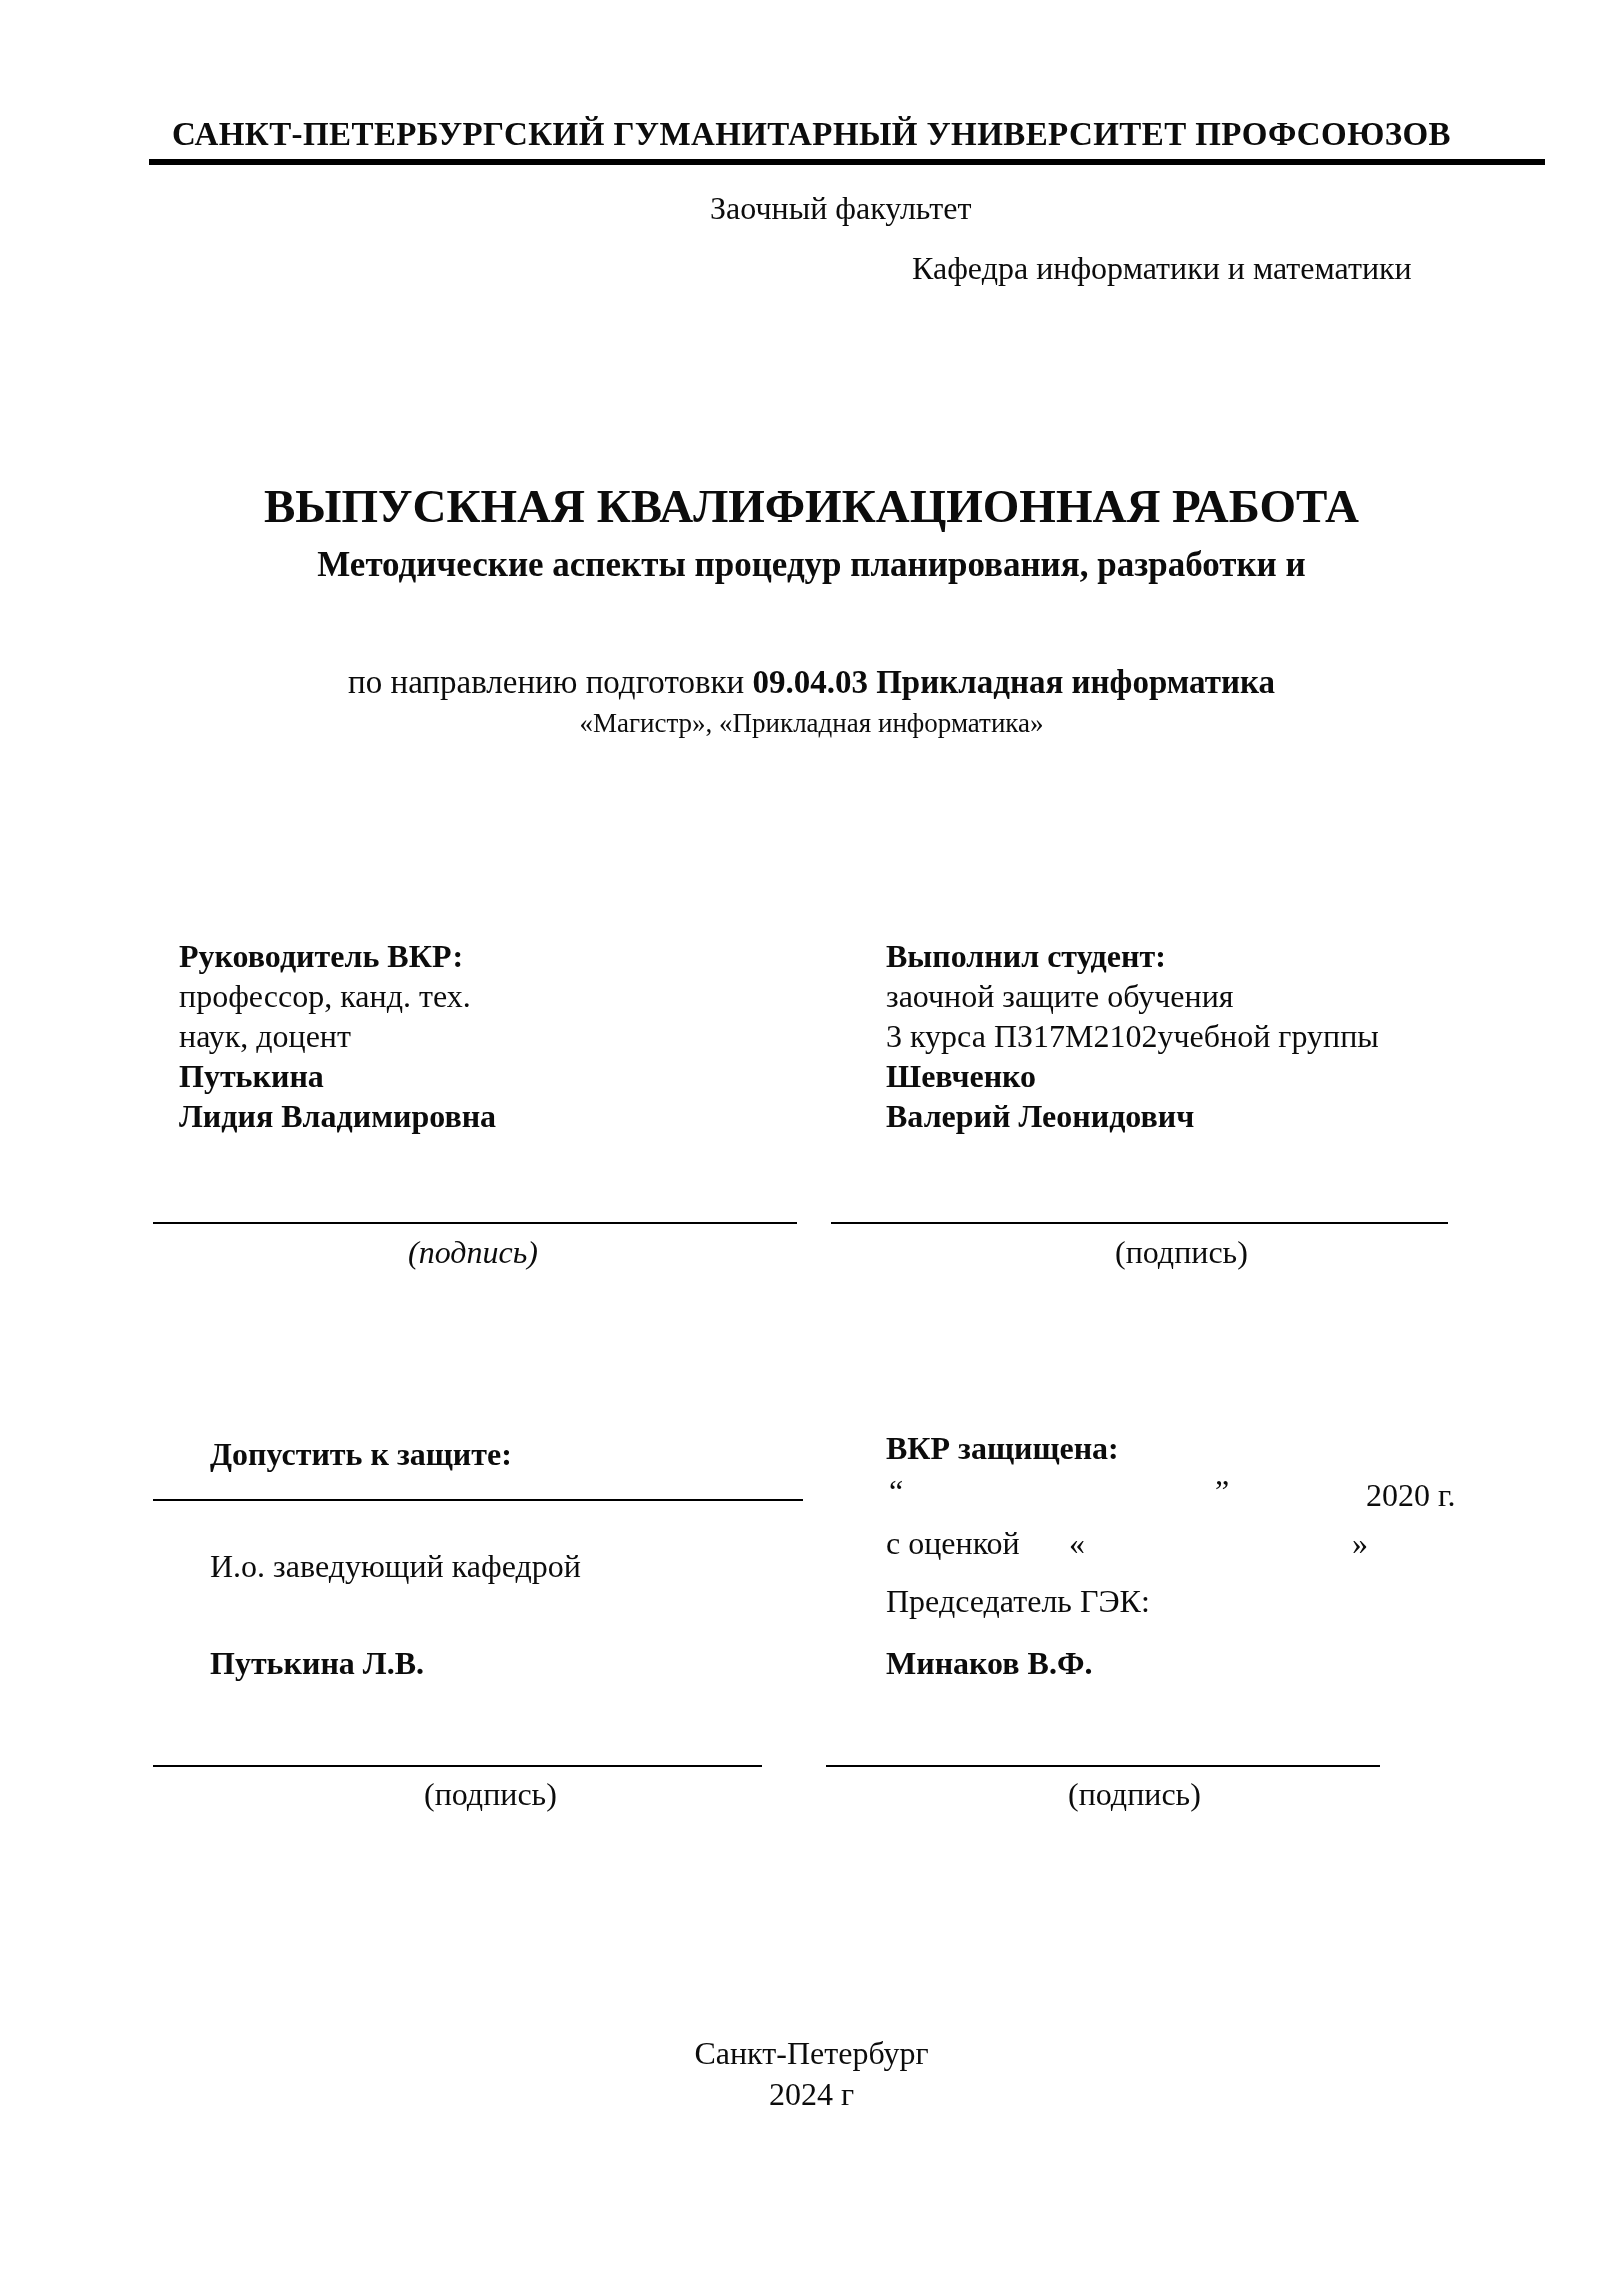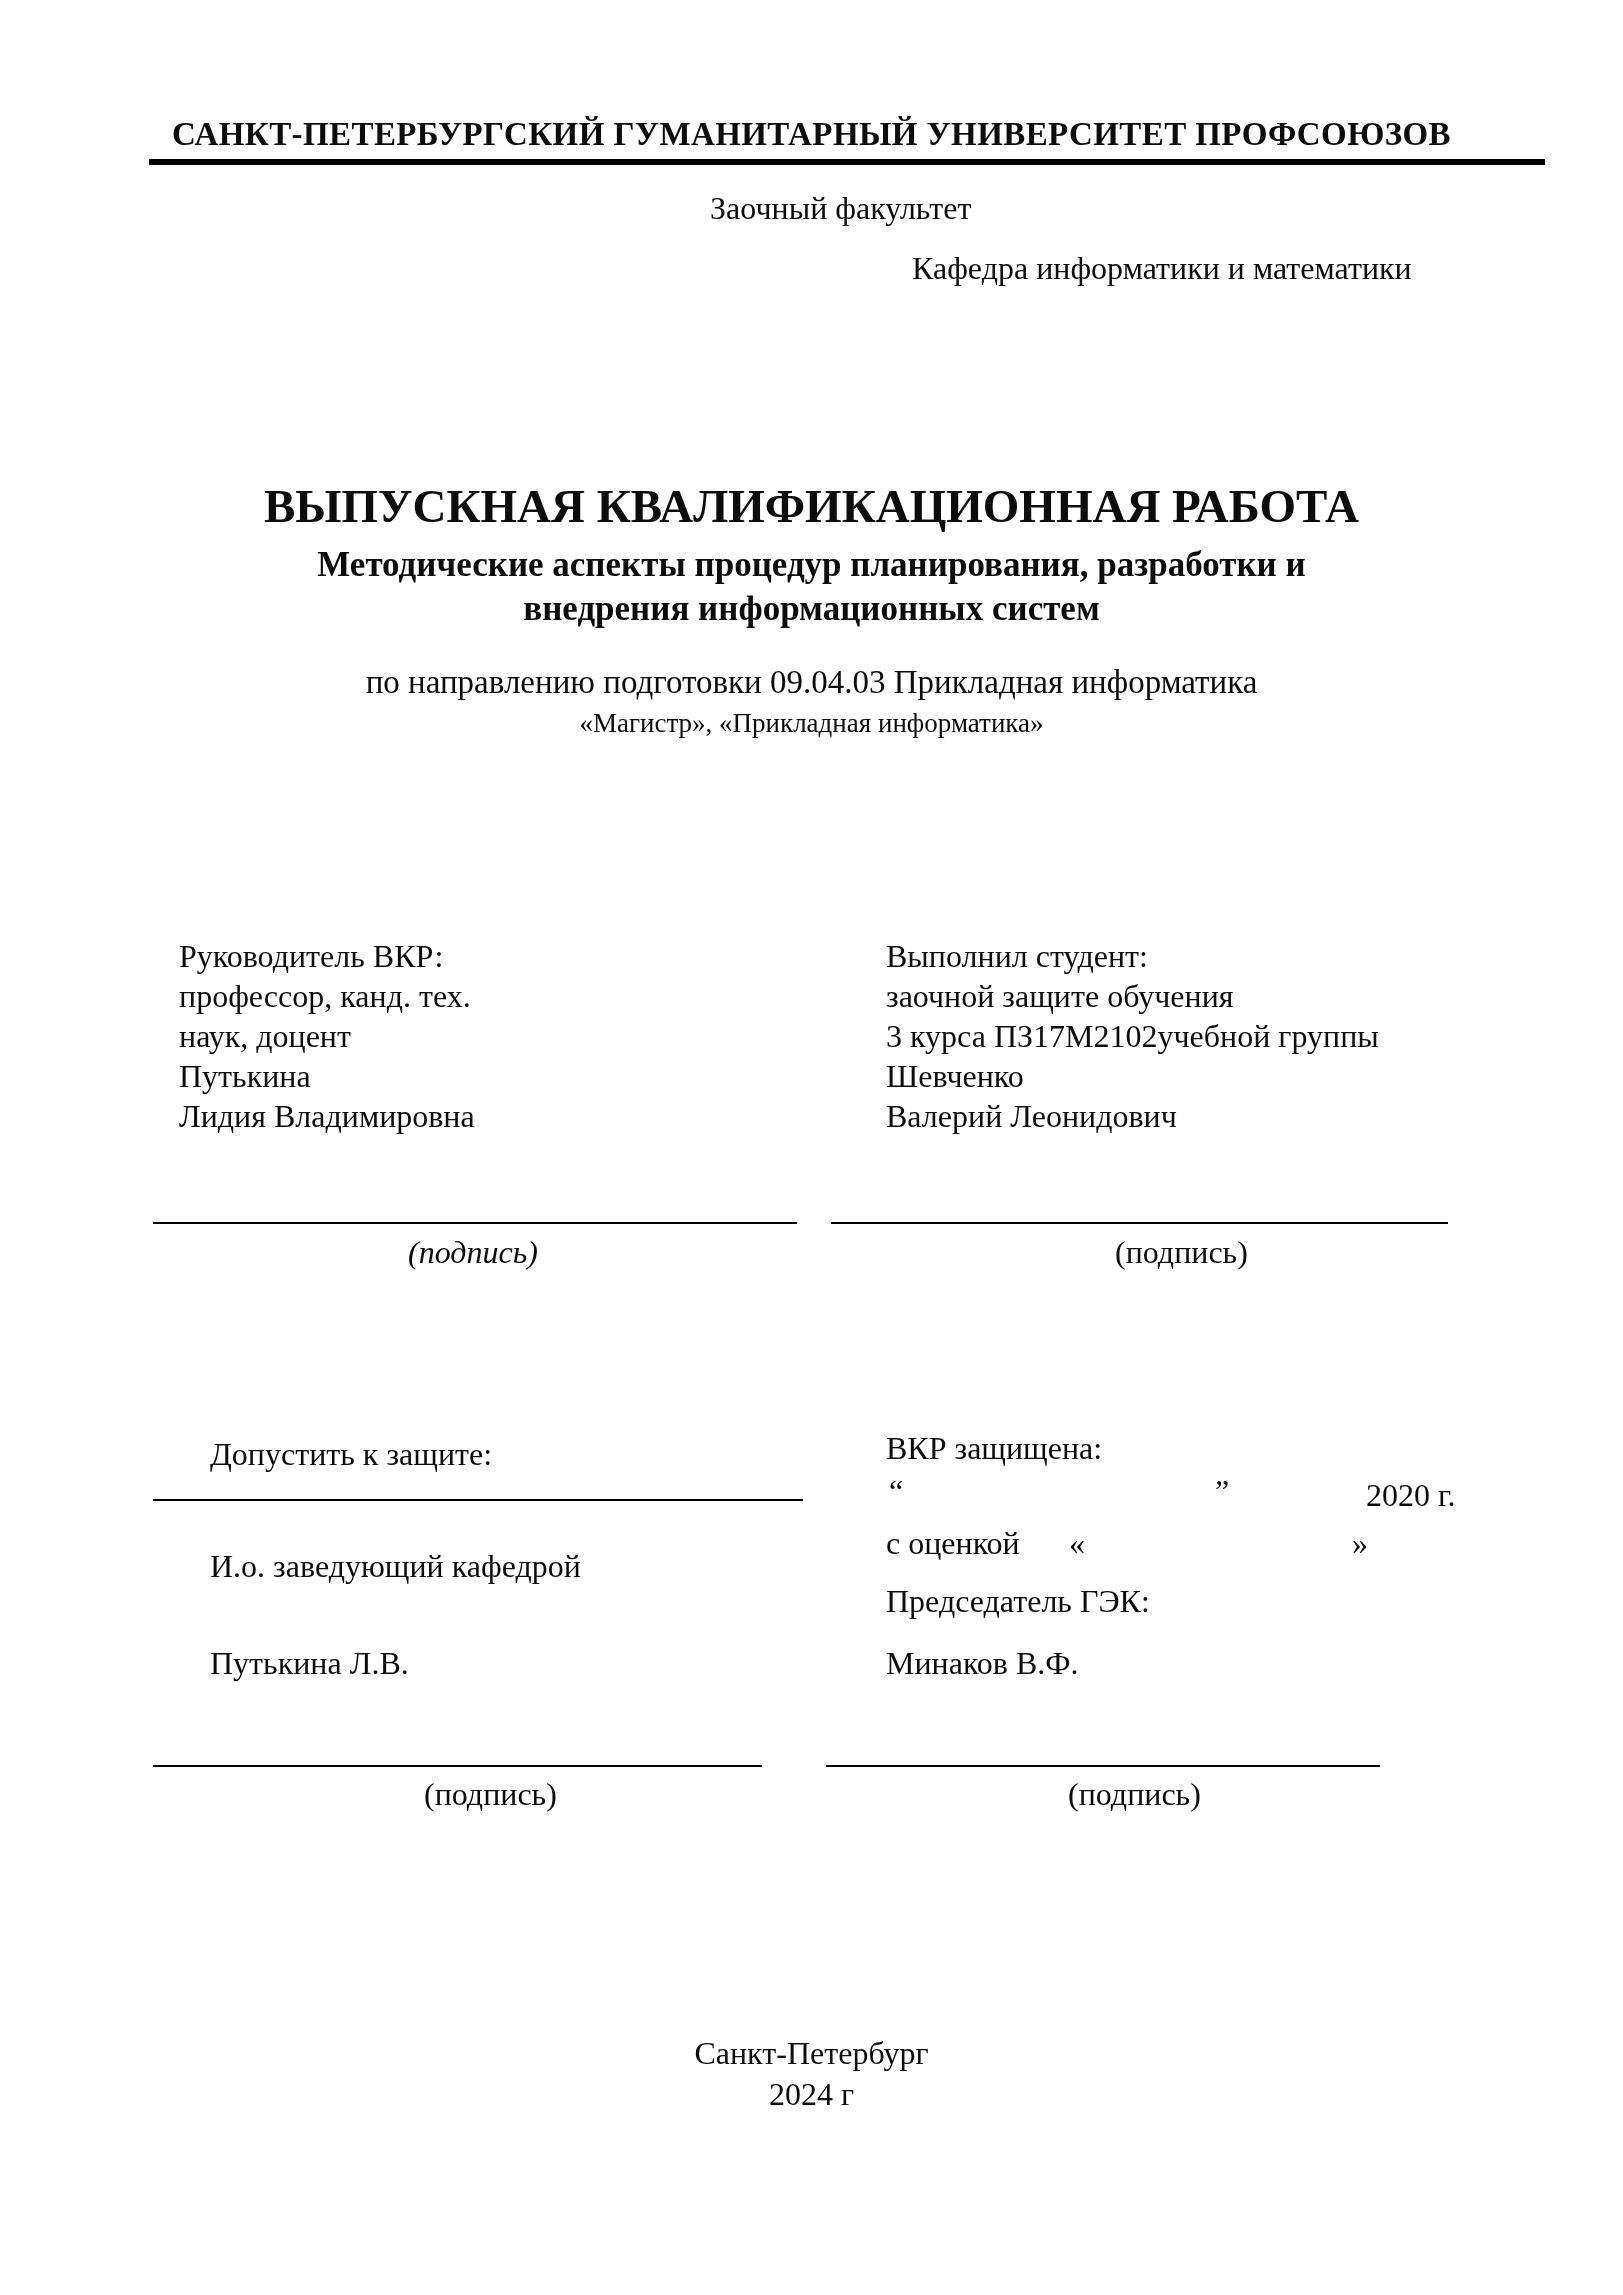--- a/index.html
+++ b/index.html
@@ -8,21 +8,21 @@
     position:relative;
     width:1623px;
     height:2295px;
     background:#ffffff;
     color:#0c0c0c;
     font-family:"Liberation Serif", "DejaVu Serif", serif;
     font-size:32px;
     overflow:hidden;
   }
   .abs { position:absolute; }
-  .b { font-weight:normal; }
+  .b { font-weight:bold; }
   .i { font-style:italic; }
   .centered { left:0; width:100%; text-align:center; }
   .rule {
     position:absolute;
     background:#000000;
   }
   .sig-line {
     position:absolute;
     height:2.4px;
     background:#000000;
@@ -48,21 +48,20 @@
 <div class="page">
 
   <div class="abs centered univ">САНКТ-ПЕТЕРБУРГСКИЙ ГУМАНИТАРНЫЙ УНИВЕРСИТЕТ ПРОФСОЮЗОВ</div>
   <div class="rule" style="top:159px; left:149px; width:1396px; height:6.3px;"></div>
   <div class="abs" style="top:190px; left:710px;">Заочный факультет</div>
   <div class="abs" style="top:250px; left:912px;">Кафедра информатики и математики</div>
 
   <div class="abs centered worktype">ВЫПУСКНАЯ КВАЛИФИКАЦИОННАЯ РАБОТА</div>
   <div class="abs centered thesis-title">
     <span>Методические аспекты процедур планирования, разработки и</span><br>
-    <span>внедрения информационных систем</span>
   </div>
   <div class="abs centered direction">
     <span>по направлению подготовки </span><span class="b">09.04.03 Прикладная информатика</span>
   </div>
   <div class="abs centered qualification">«Магистр»,  «Прикладная информатика»</div>
 
   <div class="abs col" style="top:936px; left:179px;">
     <div class="row b">Руководитель ВКР:</div>
     <div class="row">профессор, канд. тех.</div>
     <div class="row">наук, доцент</div>

